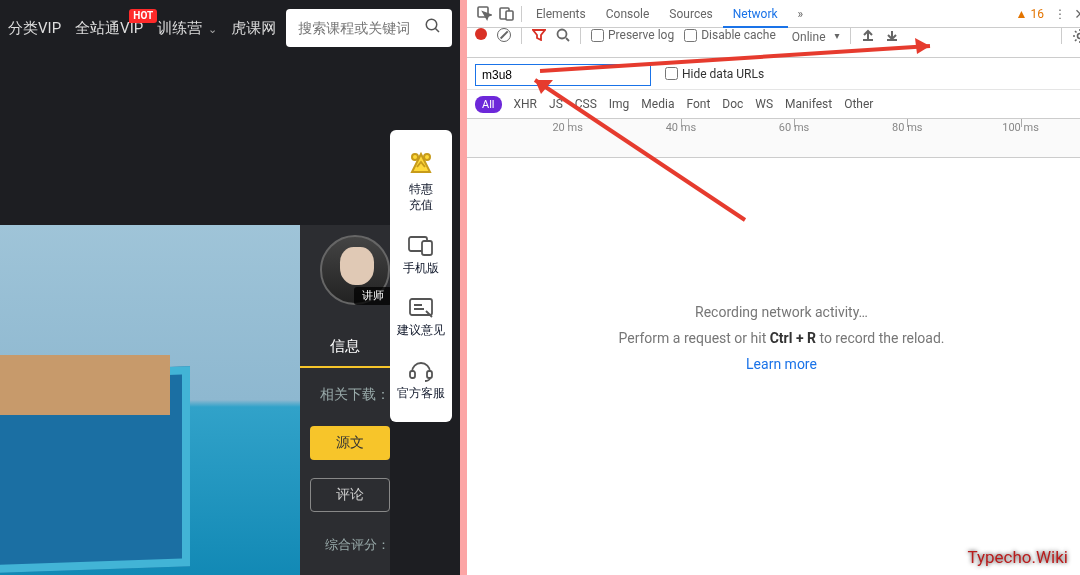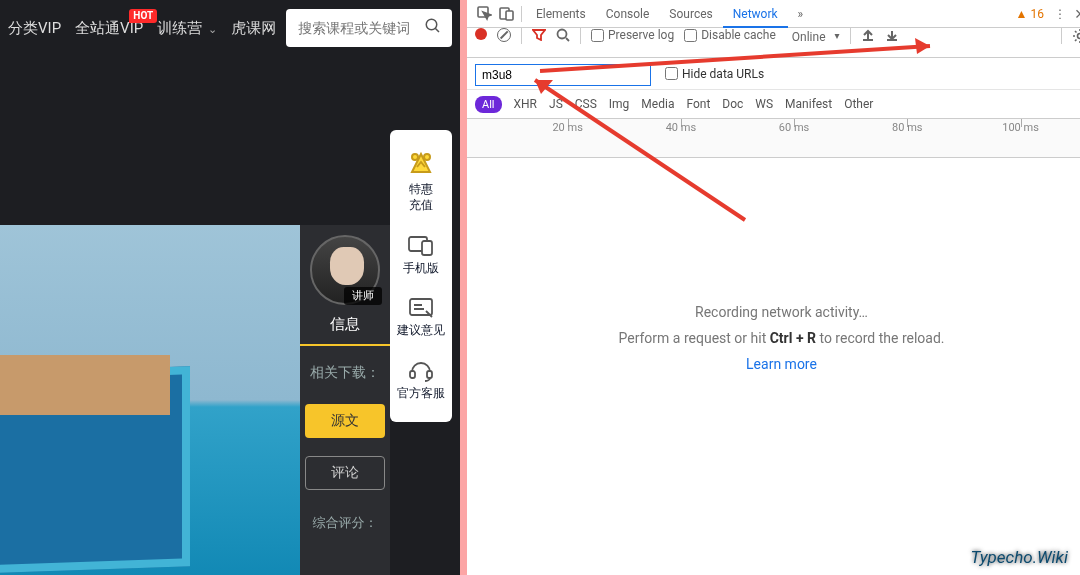--- a/index.html
+++ b/index.html
@@ -25,26 +25,26 @@
 .rail{position:absolute;right:8px;top:130px;width:62px;background:#fff;border-radius:6px;display:flex;flex-direction:column;align-items:center;padding:10px 0;z-index:3}
 .rail-it{width:100%;text-align:center;padding:10px 0;color:#0f172a;font-size:12px;line-height:1.3}
 .rail-it .ic{display:block;margin:0 auto 4px}
 
 
 .hero-wrap{position:absolute;left:0;top:225px;width:300px;height:350px;overflow:hidden}
 .sky{position:absolute;inset:0;background:linear-gradient(#9fc4d8,#8eb8d0 50%,#31a2c9 52%,#1289b5)}
 .cube{position:absolute;left:-30px;top:145px;width:220px;height:200px;background:#1b6fa3;border:8px solid #42b4d6;transform:skewY(-2deg)}
 .castle{position:absolute;left:-10px;top:130px;width:180px;height:60px;background:#c79a6b}
 
-.dark{position:absolute;left:300px;top:225px;width:90px;height:350px;background:#2c2d31;display:flex;flex-direction:column;align-items:center;padding-top:10px}
+.dark{position:absolute;left:300px;top:225px;width:90px;height:350px;background:#2c2d31;display:flex;flex-direction:column;align-items:flex-end;padding-top:10px}
 .avatar{width:70px;height:70px;border-radius:50%;overflow:hidden;background:linear-gradient(#444,#222);position:relative;border:2px solid #666}
 .avatar::after{content:"";position:absolute;left:18px;top:10px;width:34px;height:38px;background:#e0c9b5;border-radius:40% 40% 45% 45%}
 .avlabel{position:absolute;right:-2px;bottom:0;width:38px;height:18px;background:rgba(0,0,0,.75);color:#fff;font-size:11px;text-align:center;line-height:18px;border-radius:3px}
 
-.tablabel{width:100%;text-align:center;color:#fff;font-size:15px;margin-top:10px;padding-bottom:10px;border-bottom:2px solid #f7c52a;margin-bottom:18px}
+.tablabel{width:100%;text-align:center;color:#fff;font-size:15px;margin-top:32px;padding-bottom:10px;border-bottom:2px solid #f7c52a;margin-bottom:18px}
 .link{color:#9aa;font-size:14px;margin-bottom:22px}
 .btn{width:80px;height:34px;border-radius:4px;background:#f7c52a;color:#333;font-size:14px;display:flex;align-items:center;justify-content:center;margin-bottom:18px}
 .btn.out{background:transparent;border:1px solid #888;color:#ccc}
 .small{color:#9aa;font-size:13px;margin-top:6px}
 
 
 .dt{position:absolute;left:460px;top:0;width:636px;height:575px;background:#fff;border-left:7px solid #fca5a5;color:#333;font-size:12px}
 .tabs{height:28px;display:flex;align-items:center;border-bottom:1px solid #ccc;padding:0 6px;gap:0}
 .tabs .ico{width:22px;height:22px;display:flex;align-items:center;justify-content:center;color:#666}
 .tabs .sep{width:1px;height:16px;background:#ccc;margin:0 4px}
@@ -77,21 +77,21 @@
 
 .body{display:flex;flex-direction:column;align-items:center;justify-content:center;height:360px;color:#777;gap:10px;font-size:14px}
 .body .k{color:#333;font-weight:bold}
 .body a{color:#1a73e8;text-decoration:none}
 
 
 .arrow{position:absolute;z-index:10}
 .arrow path{stroke:#e63b2e;stroke-width:4;fill:none}
 .arrow polygon{fill:#e63b2e}
 
-.wm{position:absolute;right:12px;bottom:8px;color:#0c4a6e;font-size:17px;font-style:italic;text-shadow:0 0 4px rgba(0,0,0,.8);z-index:20}
+.wm{position:absolute;right:12px;bottom:8px;color:#b91c1c;font-size:17px;text-shadow:0 0 4px rgba(0,0,0,.8);z-index:20}
 </style>
 </head>
 <body>
 
 <div class="site">
   <div class="topbar">
     <div class="nav">
       <span class="nav-item">分类VIP</span>
       <span class="nav-item">
         <span>全站通VIP</span>

